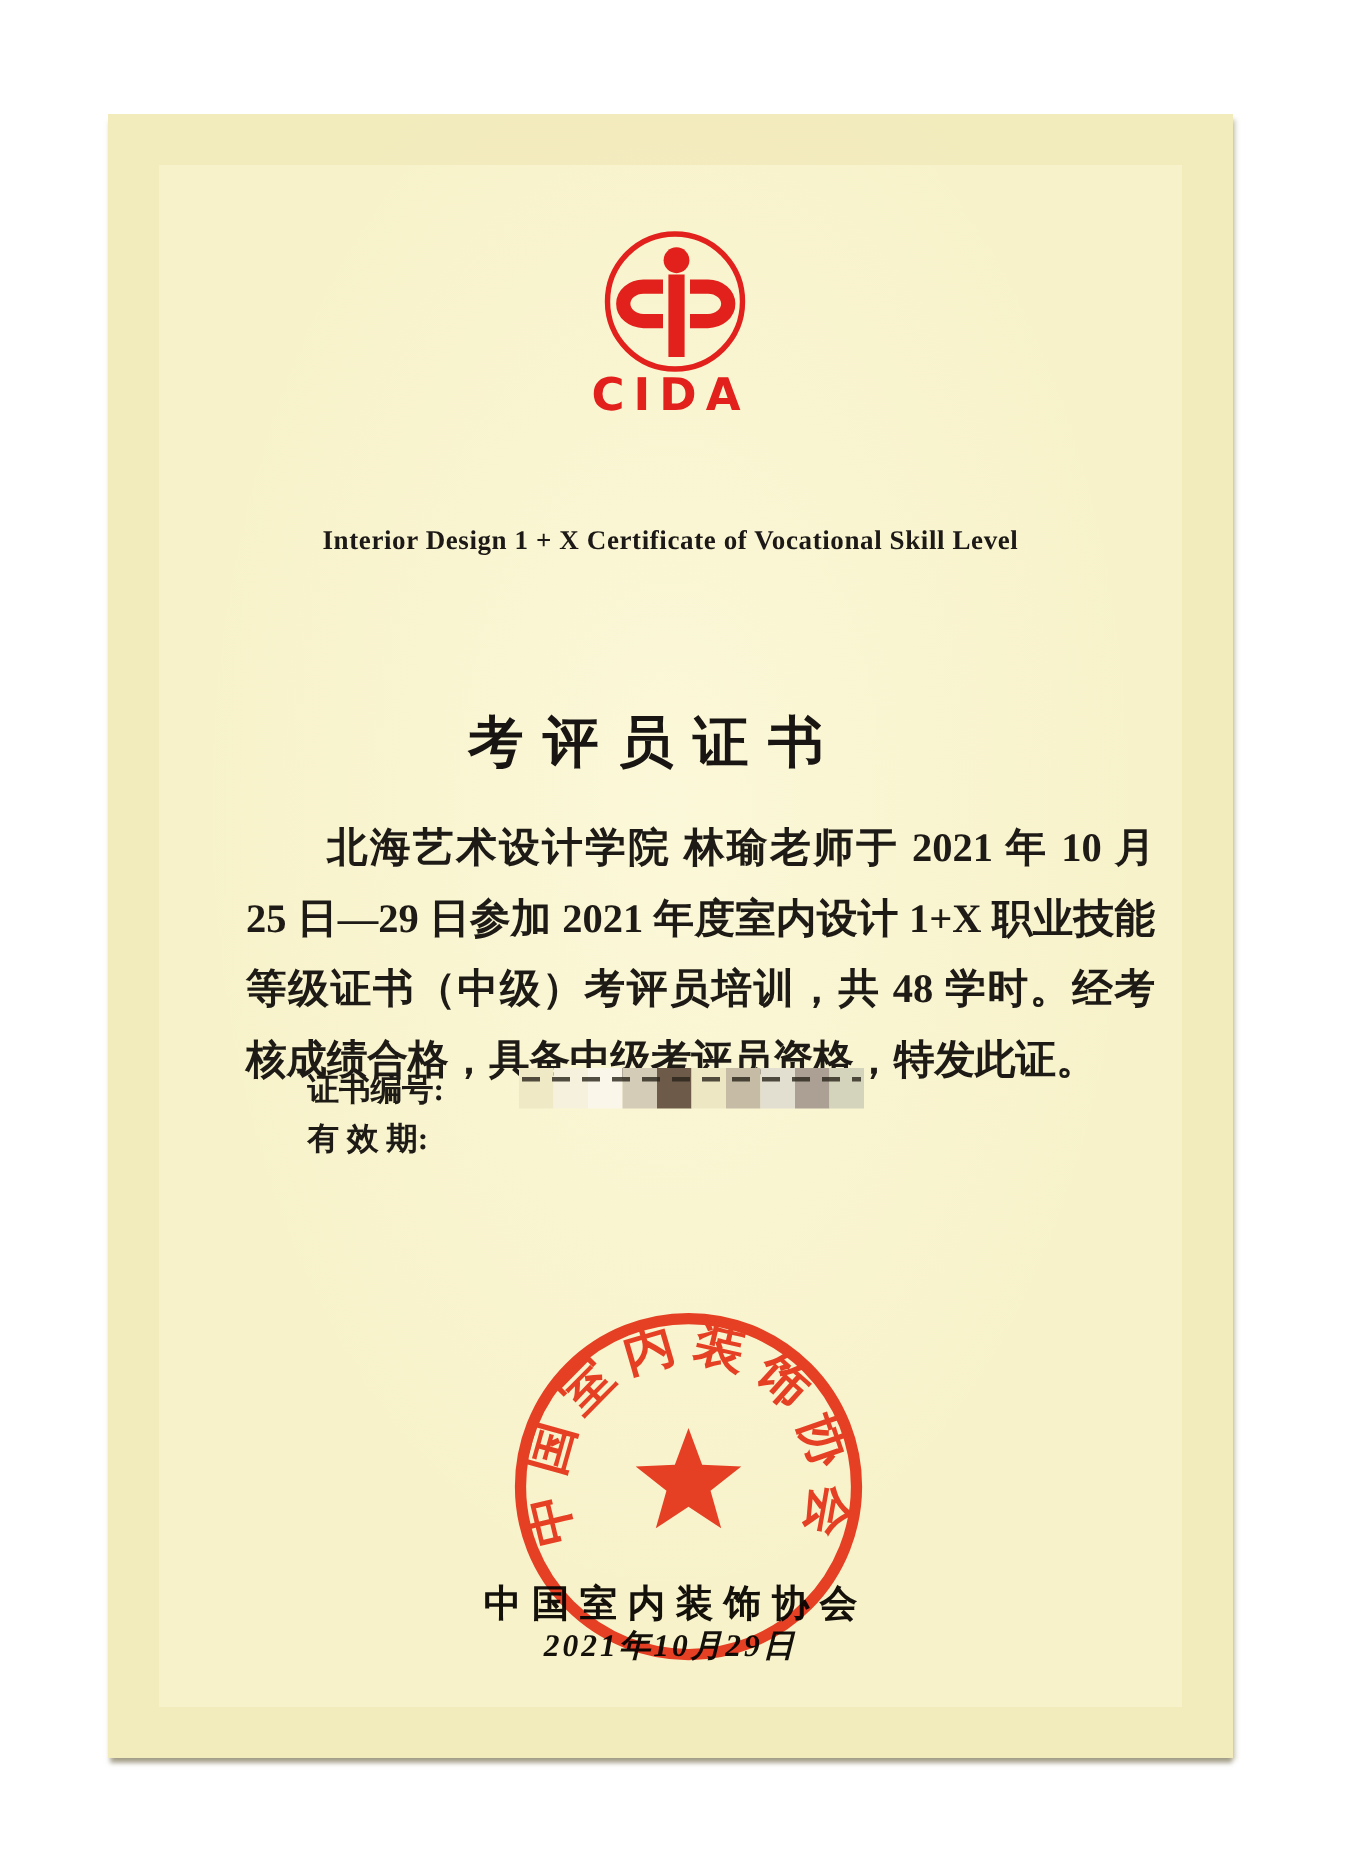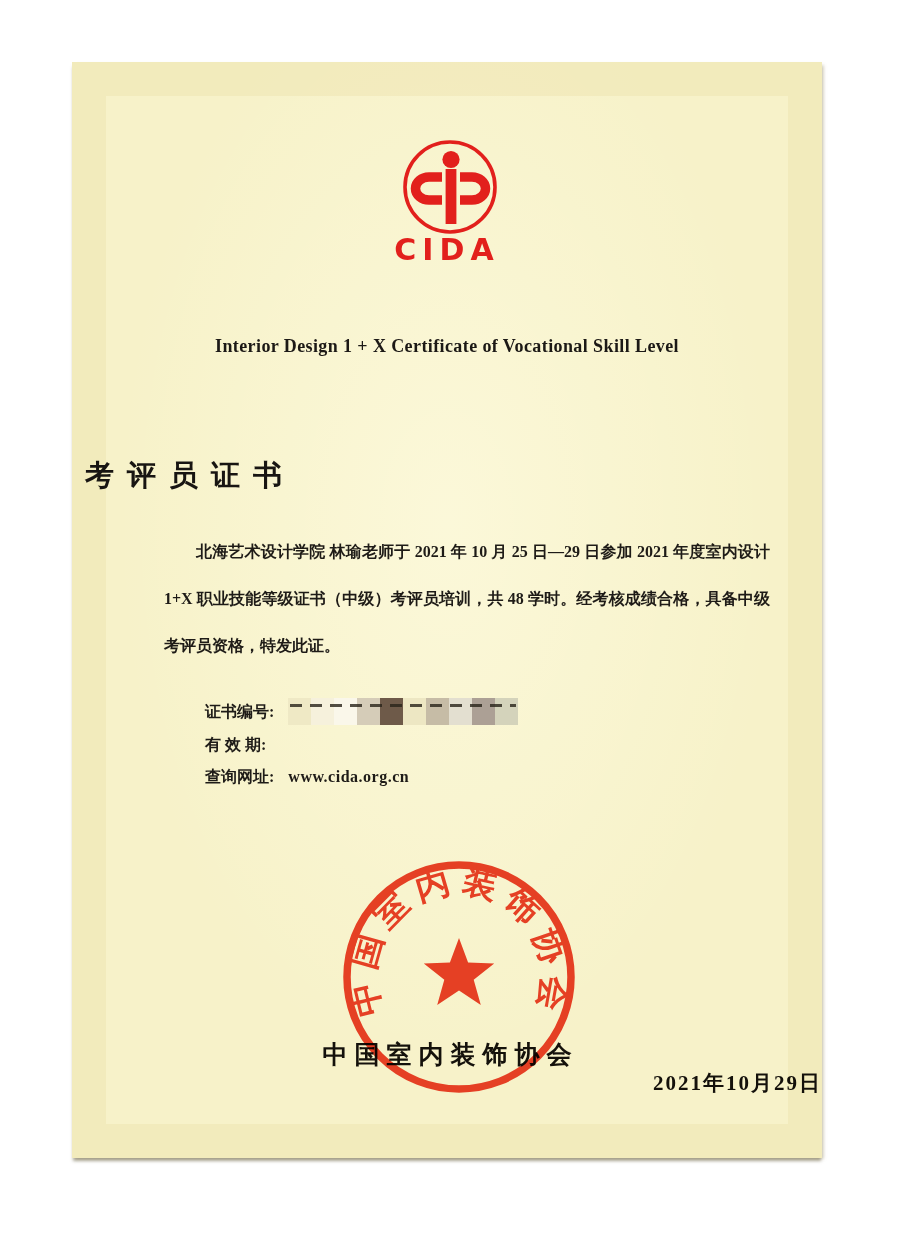--- a/index.html
+++ b/index.html
@@ -11,21 +11,21 @@
   *{margin:0;padding:0;box-sizing:border-box;}
   html,body{width:900px;height:1236px;}
   body{
     background:#ffffff;
     font-family:"Liberation Serif","DejaVu Serif",serif;
     position:relative;
     overflow:hidden;
   }
   .paper{
     position:absolute;
-    left:72px; top:62px;
+    left:72px; top:76px;
     width:750px; height:1096px;
     background:var(--paper);
     background-image:radial-gradient(ellipse at 50% 42%, rgba(255,253,230,.55) 0%, rgba(255,253,230,0) 62%);
     box-shadow:
       inset 0 0 0 34px rgba(232,220,160,.30),
       0 4px 3px -1px rgba(110,102,70,.55),
       3px 2px 3px -1px rgba(160,150,110,.35);
   }
   
   .logo-icon{
@@ -47,43 +47,45 @@
     color:#161412;
   }
   .title-en{
     position:absolute; left:0; top:274px; width:750px;
     text-align:center;
     font-size:18px; font-weight:600; letter-spacing:.4px;
     color:#1c1916;
   }
   .doc-type{
     position:absolute; left:0; top:394px; width:717px;
-    font-size:29px; font-weight:700; letter-spacing:13px;
+    text-align:center;
+    font-size:37px; font-weight:700; letter-spacing:13px;
     text-indent:13px;
     color:#181512;
   }
   
   .body-par{
     position:absolute; left:92px; top:466px; width:606px;
-    font-size:16px; line-height:47px;
+    font-size:27px; line-height:47px;
     font-weight:600;
     text-indent:2em;
     text-align:justify;
     color:var(--ink);
   }
   
   .details{
     position:absolute; left:133px; top:636px;
     display:flex; flex-direction:column; row-gap:8px;
   }
   .detail-row{
     display:flex; align-items:center;
-    font-size:16px; line-height:24px; font-weight:700;
+    font-size:21px; line-height:24px; font-weight:700;
     color:var(--ink);
     white-space:nowrap;
+    gap:36px;
   }
   .detail-label{display:inline-block; margin-right:14px;}
   .detail-value{font-weight:700; letter-spacing:.5px;}
   .mosaic{
     display:inline-flex; position:relative; height:27px;
   }
   .mosaic span{display:inline-block; width:23px; height:27px;}
   .mosaic::after{
     content:""; position:absolute; left:2px; right:2px; height:3px;
     background:repeating-linear-gradient(90deg, rgba(40,35,25,.8) 0 12px, rgba(40,35,25,0) 12px 20px);
@@ -104,24 +106,24 @@
   }
   .issuer{
     position:absolute; left:0; top:976px; width:750px;
     text-align:center;
     font-size:25px; font-weight:700; letter-spacing:7px; text-indent:7px;
     color:#14110d;
     z-index:3; mix-blend-mode:multiply;
   }
   .issue-date{
     position:absolute; left:0; top:1007px; width:750px;
-    text-align:right;
+    text-align:center;
     font-size:21px; font-weight:600; letter-spacing:2px;
     color:#14110d;
-    z-index:3; mix-blend-mode:multiply;
+    z-index:3; mix-blend-mode:multiply;font-style:italic;
   }
 </style>
 </head>
 <body>
 
 <div class="paper">
 
   <svg class="logo-icon" viewBox="0 0 100 100" aria-hidden="true">
     <circle cx="50" cy="49" r="45" fill="none" stroke="#e2201c" stroke-width="3.6"></circle>
     <circle cx="51" cy="21.5" r="8.6" fill="#e2201c"></circle>
@@ -149,24 +151,20 @@
           <span style="background: rgb(237, 231, 195);"></span>
           <span style="background: rgb(198, 188, 166);"></span>
           <span style="background: rgb(227, 223, 208);"></span>
           <span style="background: rgb(172, 160, 149);"></span>
           <span style="background: rgb(212, 211, 187);"></span>
         </span>
     </div>
     <div class="detail-row">
       <span class="detail-label">有 效 期:</span>
     </div>
-    <div class="detail-row">
-      <span class="detail-label">查询网址:</span>
-      <span class="detail-value">www.cida.org.cn</span>
-    </div>
   </div>
 
   <svg class="seal" viewBox="0 0 240 240" aria-hidden="true">
     <defs>
       <path id="sealArc" d="M 43.9,155.5 A 84 84 0 1 1 196.1,155.5" fill="none"></path>
     </defs>
     <circle cx="120" cy="120" r="112" fill="none" stroke="#e43318" stroke-width="7.5"></circle>
     <text class="seal-ring-text" fill="#e43318">
       <textPath href="#sealArc" xlink:href="#sealArc" textLength="332" lengthAdjust="spacing">中国室内装饰协会</textPath>
     </text>

